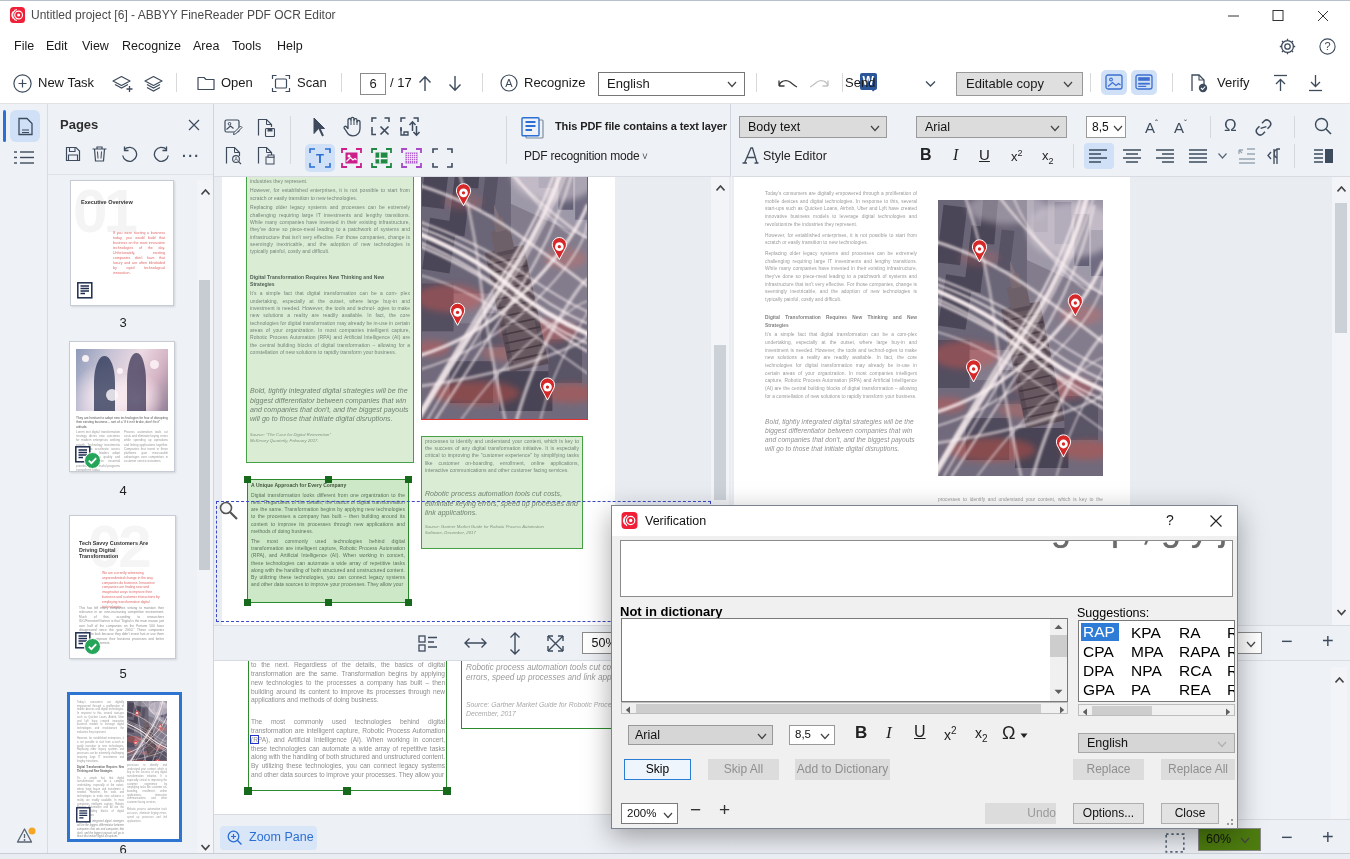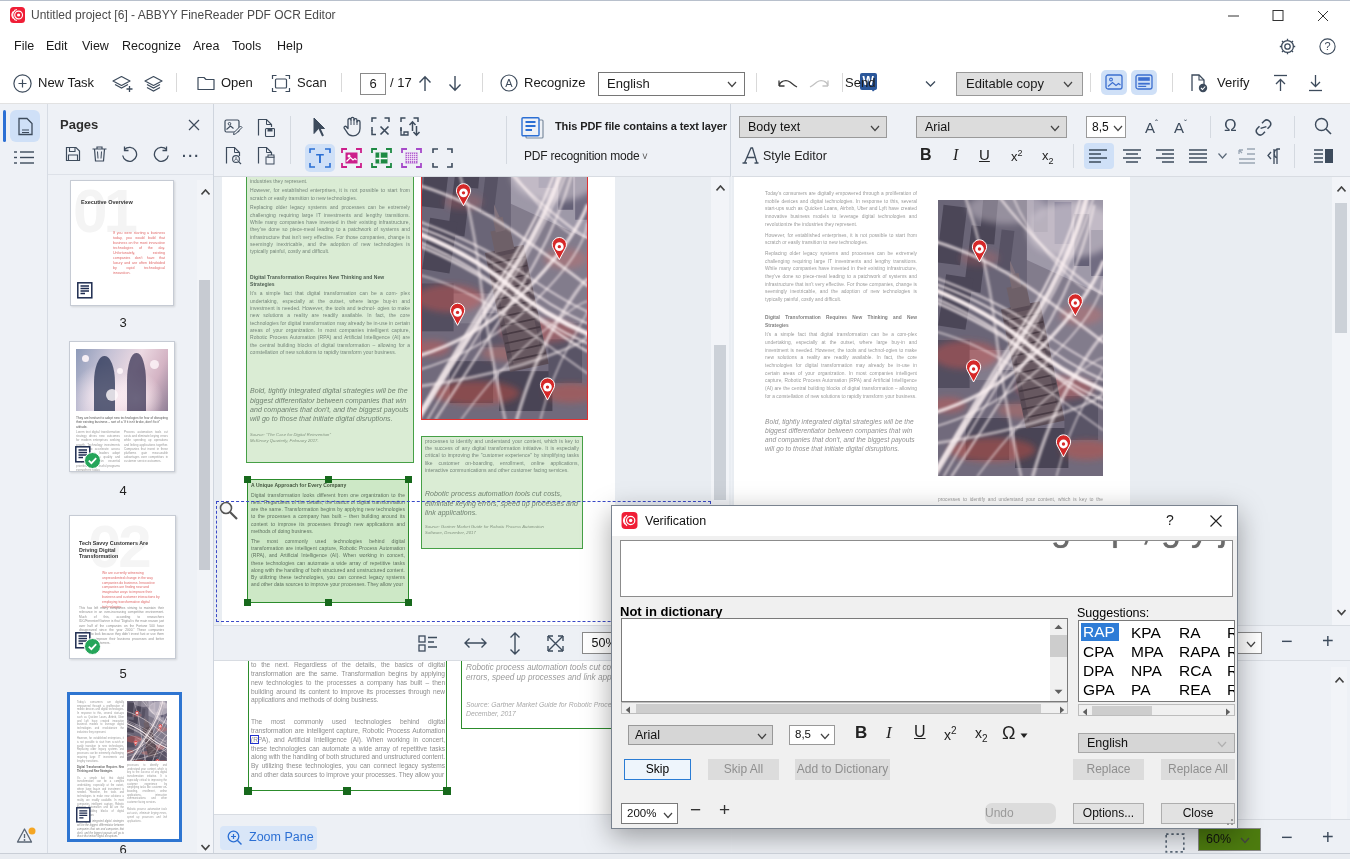--- a/index.html
+++ b/index.html
@@ -853,23 +853,23 @@
   <div class="abs" style="left:549px;top:253px;width:74px;height:21px;background:#dcdcdc;box-sizing:border-box;font-size:12px;color:#8f8f8f;text-align:center;line-height:21px;">Replace All</div>
 
   <div class="abs" style="left:9px;top:297px;width:57px;height:21px;background:#fff;border:1px solid #7a7a7a;box-sizing:border-box;">
     <div class="abs" style="left:5px;top:3px;font-size:11.5px;color:#111;">200%</div>
     <svg class="abs" style="left:41px;top:8px" width="10" height="7" viewBox="0 0 10 7">
         <path d="M1 1 L5 5.5 L9 1" fill="none" stroke="#444" stroke-width="1.2"></path>
       </svg>
   </div>
   <div class="abs" style="left:78px;top:293px;font-size:19px;color:#333;">−</div>
   <div class="abs" style="left:107px;top:293px;font-size:19px;color:#333;">+</div>
-  <div class="abs" style="left:373px;top:297px;width:71px;height:21px;background:#dcdcdc;box-sizing:border-box;font-size:12px;color:#9a9a9a;text-align:left;line-height:21px;border-radius:7px;">Undo</div>
+  <div class="abs" style="left:373px;top:297px;width:71px;height:21px;background:#dcdcdc;box-sizing:border-box;font-size:12px;color:#9a9a9a;text-align:right;line-height:21px;">Undo</div>
   <div class="abs" style="left:461px;top:297px;width:71px;height:21px;background:#e2e2e2;border:1px solid #aeaeae;box-sizing:border-box;font-size:12px;color:#111;text-align:center;line-height:19px;">Options...</div>
-  <div class="abs" style="left:549px;top:297px;width:74px;height:21px;background:#e2e2e2;border:1px solid #aeaeae;box-sizing:border-box;font-size:12px;color:#111;text-align:center;line-height:19px;">Close</div>
+  <div class="abs" style="left:549px;top:297px;width:58px;height:21px;background:#e2e2e2;border:1px solid #aeaeae;box-sizing:border-box;font-size:12px;color:#111;text-align:center;line-height:19px;">Close</div>
   <svg class="abs" style="left:612px;top:310px" width="10" height="10" viewBox="0 0 10 10">
     <g fill="#9a9a9a">
         <rect x="7" y="7" width="2" height="2"></rect>
         <rect x="7" y="3" width="2" height="2"></rect>
         <rect x="3" y="7" width="2" height="2"></rect>
       </g>
   </svg>
 </div>
 
 </body></html>

